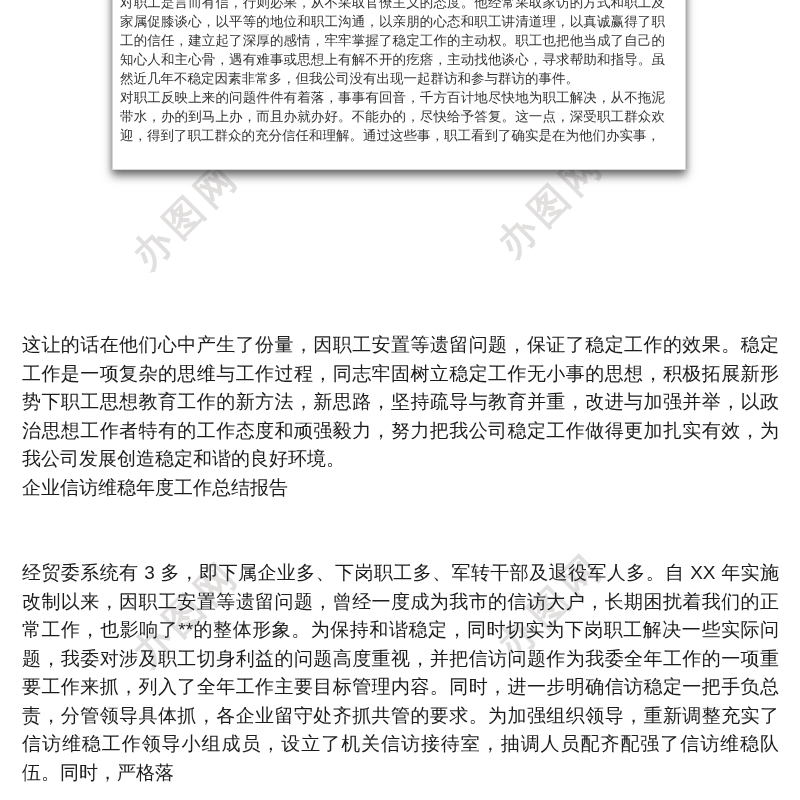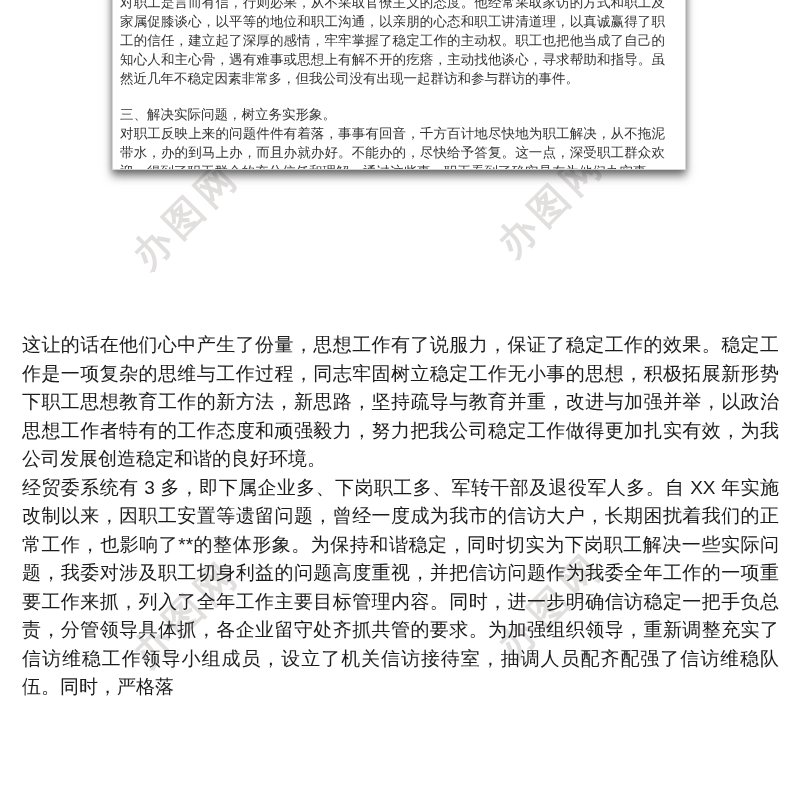--- a/index.html
+++ b/index.html
@@ -73,22 +73,22 @@
 
   <div class="watermark-layer">
     <span class="watermark wm-1">办图网</span>
     <span class="watermark wm-2">办图网</span>
     <span class="watermark wm-3">办图网</span>
     <span class="watermark wm-4">办图网</span>
   </div>
 
   <div class="doc-page">
     <p>对职工是言而有信，行则必果，从不采取官僚主义的态度。他经常采取家访的方式和职工及家属促膝谈心，以平等的地位和职工沟通，以亲朋的心态和职工讲清道理，以真诚赢得了职工的信任，建立起了深厚的感情，牢牢掌握了稳定工作的主动权。职工也把他当成了自己的知心人和主心骨，遇有难事或思想上有解不开的疙瘩，主动找他谈心，寻求帮助和指导。虽然近几年不稳定因素非常多，但我公司没有出现一起群访和参与群访的事件。</p>
-    <p class="after-blank">三、解决实际问题，树立务实形象。</p>
     <p>对职工反映上来的问题件件有着落，事事有回音，千方百计地尽快地为职工解决，从不拖泥带水，办的到马上办，而且办就办好。不能办的，尽快给予答复。这一点，深受职工群众欢迎，得到了职工群众的充分信任和理解。通过这些事，职工看到了确实是在为他们办实事，</p>
   </div>
 
   <div class="body-text">
-    <p>这让的话在他们心中产生了份量，思想工作有了说服力，保证了稳定工作的效果。稳定工作是一项复杂的思维与工作过程，同志牢固树立稳定工作无小事的思想，积极拓展新形势下职工思想教育工作的新方法，新思路，坚持疏导与教育并重，改进与加强并举，以政治思想工作者特有的工作态度和顽强毅力，努力把我公司稳定工作做得更加扎实有效，为我公司发展创造稳定和谐的良好环境。</p>
+    <p>这让的话在他们心中产生了份量，因职工安置等遗留问题，保证了稳定工作的效果。稳定工作是一项复杂的思维与工作过程，同志牢固树立稳定工作无小事的思想，积极拓展新形势下职工思想教育工作的新方法，新思路，坚持疏导与教育并重，改进与加强并举，以政治思想工作者特有的工作态度和顽强毅力，努力把我公司稳定工作做得更加扎实有效，为我公司发展创造稳定和谐的良好环境。</p>
+    <p class="gap-after">企业信访维稳年度工作总结报告</p>
     <p>经贸委系统有 3 多，即下属企业多、下岗职工多、军转干部及退役军人多。自 XX 年实施改制以来，因职工安置等遗留问题，曾经一度成为我市的信访大户，长期困扰着我们的正常工作，也影响了**的整体形象。为保持和谐稳定，同时切实为下岗职工解决一些实际问题，我委对涉及职工切身利益的问题高度重视，并把信访问题作为我委全年工作的一项重要工作来抓，列入了全年工作主要目标管理内容。同时，进一步明确信访稳定一把手负总责，分管领导具体抓，各企业留守处齐抓共管的要求。为加强组织领导，重新调整充实了信访维稳工作领导小组成员，设立了机关信访接待室，抽调人员配齐配强了信访维稳队伍。同时，严格落</p>
   </div>
 
 </div>
 
 </body></html>

